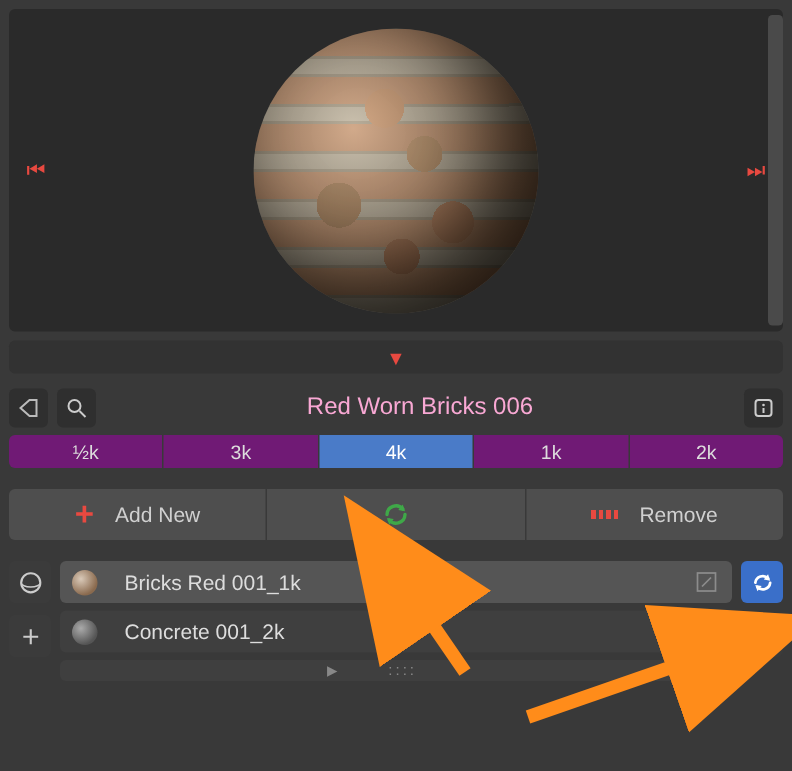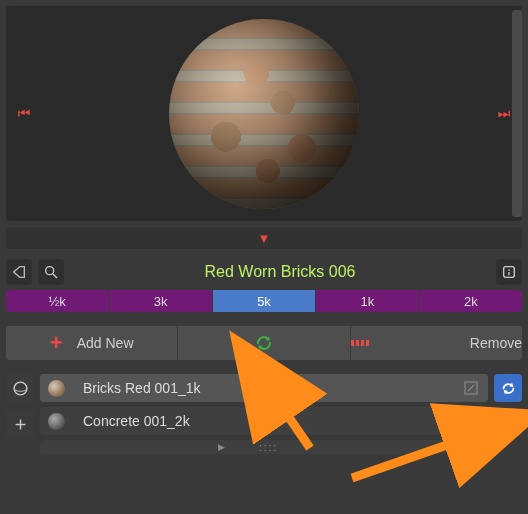--- a/index.html
+++ b/index.html
@@ -84,21 +84,21 @@
       align-items: center;
       justify-content: center;
       cursor: pointer;
       flex-shrink: 0;
     }
     .icon-btn svg { width: 16px; height: 16px; }
     .title-text {
       flex: 1;
       text-align: center;
       font-size: 16px;
-      color: #bef264;
+      color: #f9a8d4;
     }
 
     .res-row {
       margin-top: 5px;
       display: flex;
       gap: 1px;
     }
     .res-btn {
       flex: 1;
       height: 22px;
@@ -124,21 +124,21 @@
       height: 34px;
       background: #4e4e4e;
       display: flex;
       align-items: center;
       justify-content: center;
       cursor: pointer;
       gap: 14px;
       font-size: 14px;
     }
     .add-btn { border-radius: 4px 0 0 4px; }
-    .remove-btn { border-radius: 0 4px 4px 0; justify-content: space-between; }
+    .remove-btn { border-radius: 0 4px 4px 0; }
     .refresh-btn svg { width: 18px; height: 18px; }
     .plus-red { color: #e84940; font-size: 22px; font-weight: bold; line-height: 1; }
     .minus-red {
       width: 18px; height: 6px;
       background: repeating-linear-gradient(90deg,#e84940 0 3px,transparent 3px 5px);
     }
 
     .list-area {
       margin-top: 14px;
       display: flex;
@@ -238,21 +238,21 @@
         <rect x="4" y="4" width="16" height="16" rx="3" fill="none" stroke="#ccc" stroke-width="2"></rect>
         <circle cx="12" cy="9" r="1.3" fill="#ccc"></circle>
         <line x1="12" y1="12" x2="12" y2="17" stroke="#ccc" stroke-width="2"></line>
       </svg>
   </div>
 </div>
 
 <div class="res-row" id="res-row">
     <div class="res-btn">½k</div>
     <div class="res-btn">3k</div>
-    <div class="res-btn active">5k</div>
+    <div class="res-btn active">4k</div>
     <div class="res-btn">1k</div>
     <div class="res-btn">2k</div>
   </div>
 
 <div class="action-row">
   <div class="action-btn add-btn">
     <span class="plus-red">+</span>
     <span>Add New</span>
   </div>
   <div class="action-btn refresh-btn">

